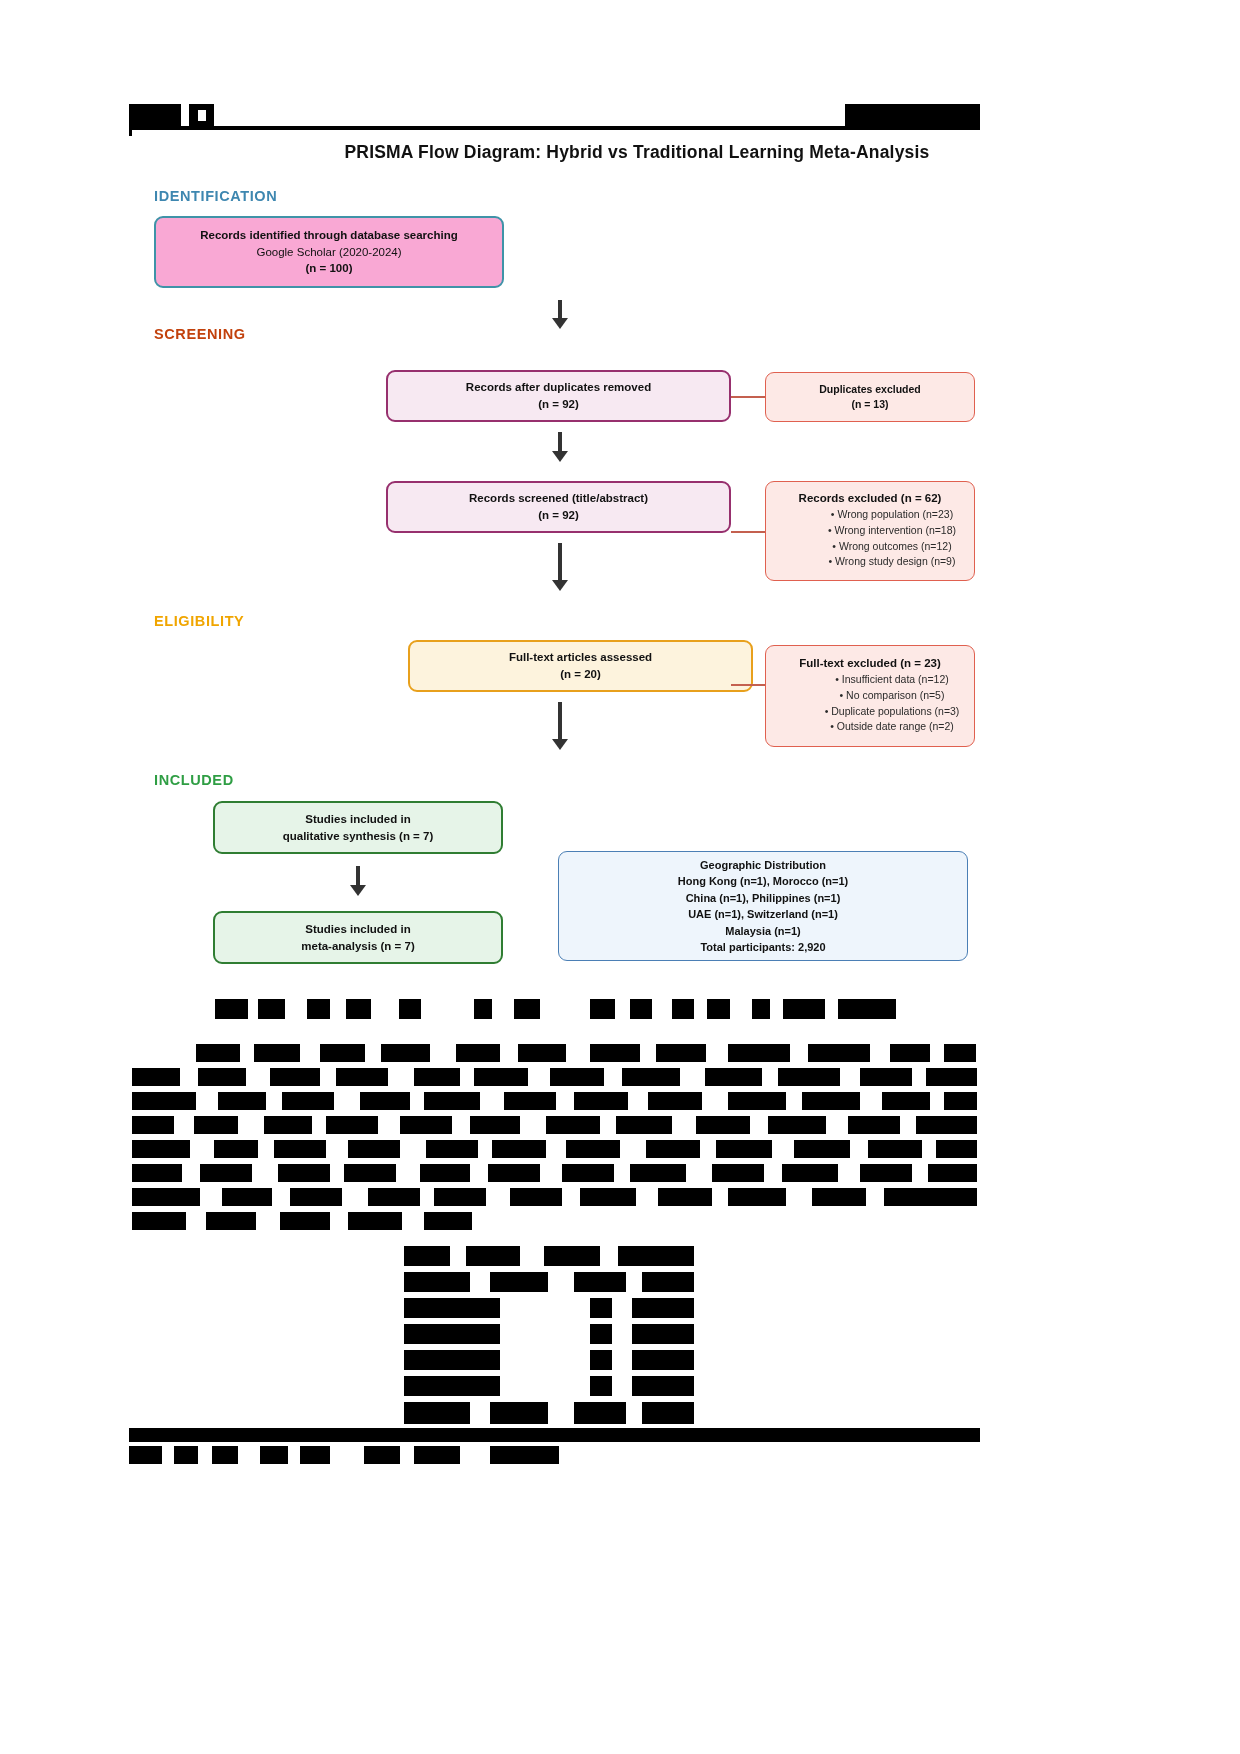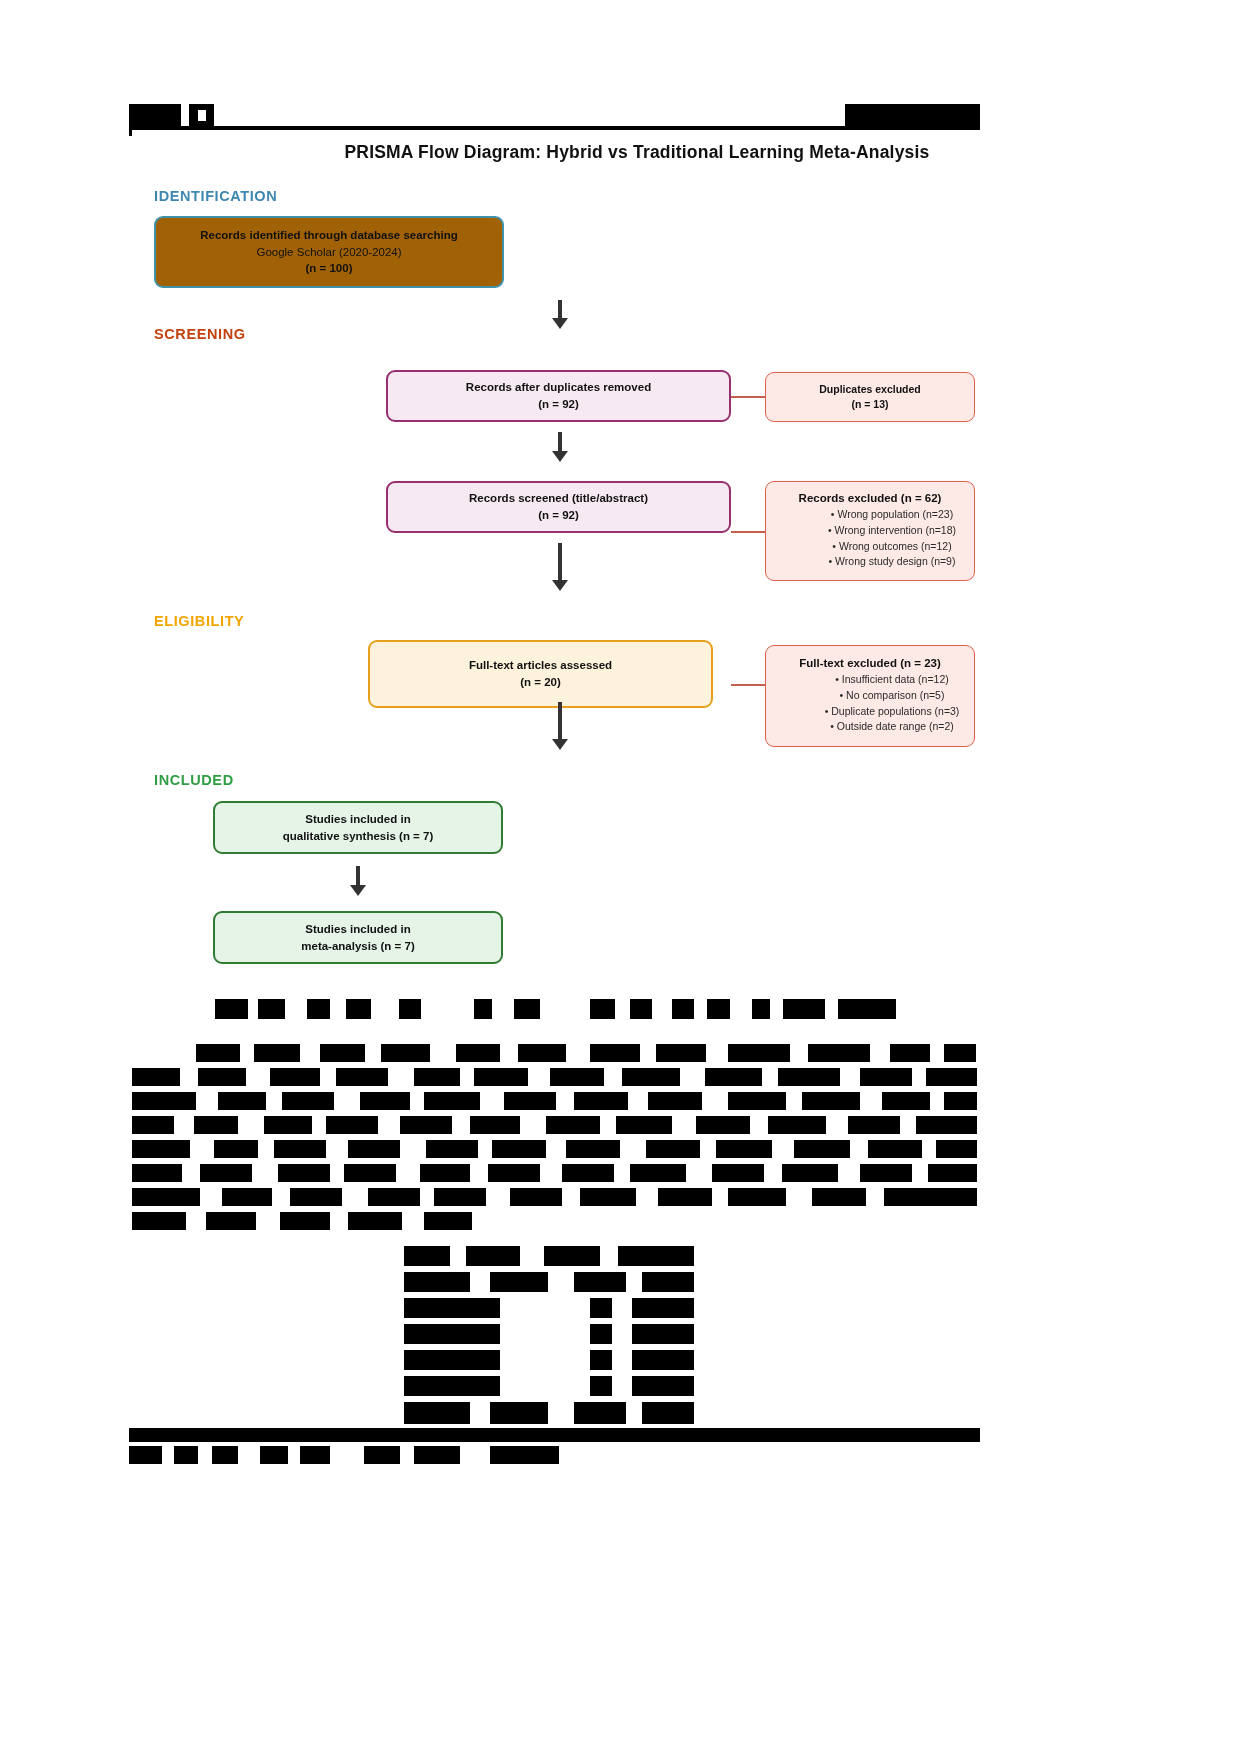--- a/index.html
+++ b/index.html
@@ -79,21 +79,21 @@
     font-size: 11.5px;
     line-height: 1.45;
     white-space: nowrap;
     font-weight: bold;
   }
   .box .line.bold { font-weight: bold; }
   .box .line.muted { font-weight: normal; }
 
   
   .box-ident {
-    background: #a16207;
+    background: #f9a8d4;
     border: 2px solid #3f93a8;
   }
   
   .box-screen {
     background: #f7e9f2;
     border: 2px solid #97306e;
   }
   
   .box-excl {
     background: #fde9e6;
@@ -210,21 +210,21 @@
     <div class="bullet">• Wrong study design (n=9)</div>
   </div>
 
   <div class="arrow" style="left:550px; top:543px; height:50px;">
     <div class="shaft" style="height:38px;"></div>
     <div class="head" style="top:37px;"></div>
   </div>
 
   <div class="stage-label stage-elig">ELIGIBILITY</div>
 
-  <div class="box box-elig" style="left:368px; top:640px; width:345px; height:68px;">
+  <div class="box box-elig" style="left:408px; top:640px; width:345px; height:52px;">
     <div class="line bold">Full-text articles assessed</div>
     <div class="line bold">(n = 20)</div>
   </div>
 
   <div class="connector" style="left:731px; top:684px; width:34px;"></div>
 
   <div class="box box-excl" style="left:765px; top:645px; width:210px; height:102px;">
     <div class="hdr">Full-text excluded (n = 23)</div>
     <div class="bullet">• Insufficient data (n=12)</div>
     <div class="bullet">• No comparison (n=5)</div>
@@ -247,20 +247,28 @@
   <div class="arrow" style="left:348px; top:866px; height:32px;">
     <div class="shaft" style="height:20px;"></div>
     <div class="head" style="top:19px;"></div>
   </div>
 
   <div class="box box-incl" style="left:213px; top:911px; width:290px; height:53px;">
     <div class="line bold">Studies included in</div>
     <div class="line bold">meta-analysis (n = 7)</div>
   </div>
 
+  <div class="box box-geo" style="left:558px; top:851px; width:410px; height:110px;">
+    <div class="line bold">Geographic Distribution</div>
+    <div class="line">Hong Kong (n=1), Morocco (n=1)</div>
+    <div class="line">China (n=1), Philippines (n=1)</div>
+    <div class="line">UAE (n=1), Switzerland (n=1)</div>
+    <div class="line">Malaysia (n=1)</div>
+    <div class="line bold">Total participants: 2,920</div>
+  </div>
 
   <div class="redact" style="left:215px; top:999px; width:610px; height:20px;"></div>
   <div class="redact-hole" style="left:248px; top:999px; width:10px; height:20px;"></div>
   <div class="redact-hole" style="left:285px; top:999px; width:22px; height:20px;"></div>
   <div class="redact-hole" style="left:330px; top:999px; width:16px; height:20px;"></div>
   <div class="redact-hole" style="left:371px; top:999px; width:28px; height:20px;"></div>
   <div class="redact-hole" style="left:421px; top:999px; width:53px; height:20px;"></div>
   <div class="redact-hole" style="left:492px; top:999px; width:22px; height:20px;"></div>
   <div class="redact-hole" style="left:540px; top:999px; width:50px; height:20px;"></div>
   <div class="redact-hole" style="left:615px; top:999px; width:15px; height:20px;"></div>

